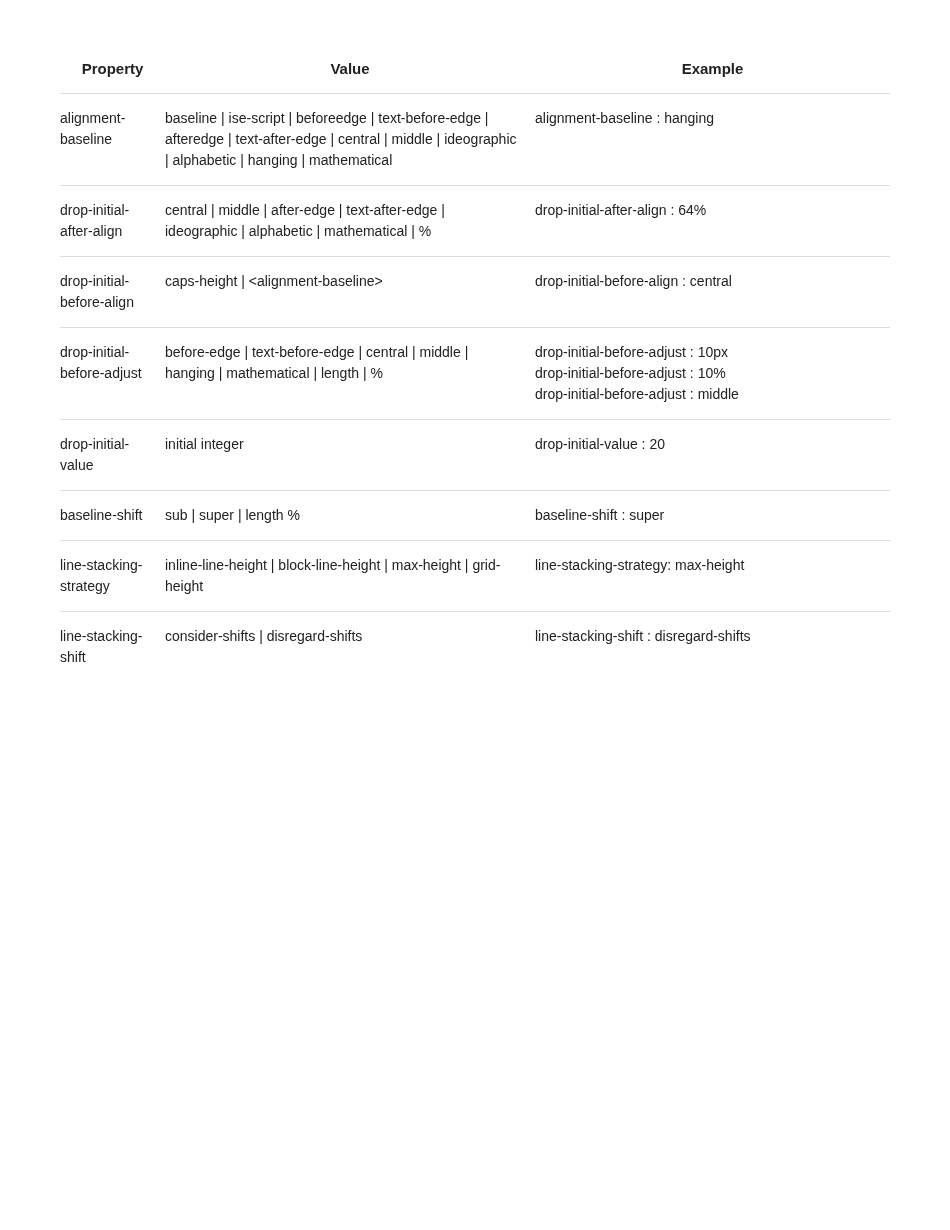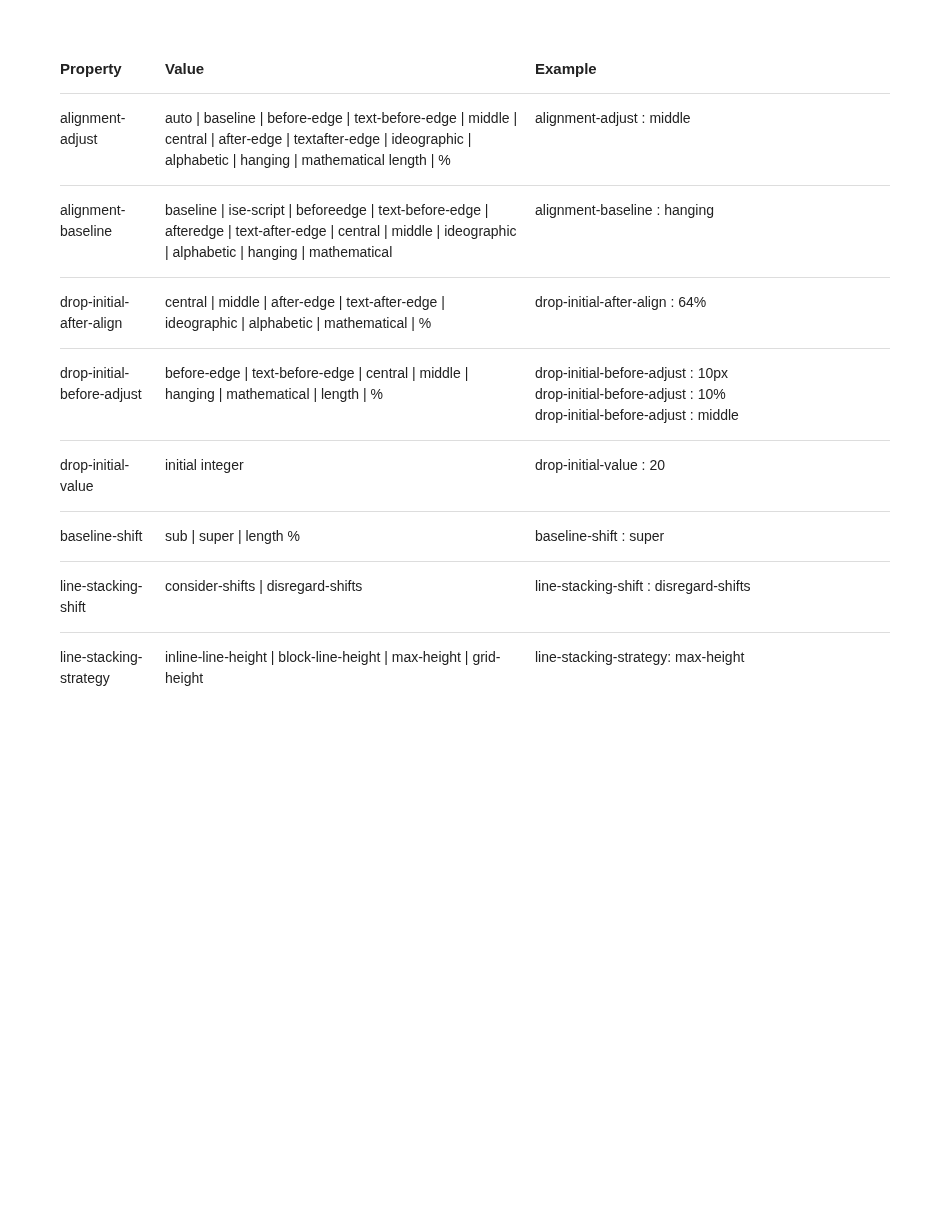--- a/index.html
+++ b/index.html
@@ -16,21 +16,21 @@
       min-height: 1230px;
       padding: 60px 60px 60px 60px;
     }
     table {
       width: 100%;
       border-collapse: collapse;
     }
     thead tr th {
       font-weight: bold;
       font-size: 15px;
-      text-align: left;
+      text-align: center;
       padding: 0 0 16px 0;
       border-bottom: none;
       vertical-align: bottom;
     }
     thead tr th:first-child {
       width: 105px;
     }
     thead tr th:nth-child(2) {
       width: 370px;
     }
@@ -62,54 +62,54 @@
 
 <table>
   <thead>
     <tr>
       <th>Property</th>
       <th>Value</th>
       <th>Example</th>
     </tr>
   </thead>
   <tbody id="table-body">
-  <tr>
-        <td>alignment-adjust</td>
-        <td>auto | baseline | before-edge | text-before-edge | middle | central | after-edge | textafter-edge | ideographic | alphabetic | hanging | mathematical length | %</td>
-        <td>alignment-adjust : middle</td>
-      </tr>
       <tr>
         <td>alignment-baseline</td>
         <td>baseline | ise-script | beforeedge | text-before-edge | afteredge | text-after-edge | central | middle | ideographic | alphabetic | hanging | mathematical</td>
         <td>alignment-baseline : hanging</td>
       </tr>
       <tr>
         <td>drop-initial-after-align</td>
         <td>central | middle | after-edge | text-after-edge | ideographic | alphabetic | mathematical | %</td>
         <td>drop-initial-after-align : 64%</td>
+      </tr>
+      <tr>
+        <td>drop-initial-before-align</td>
+        <td>caps-height | &lt;alignment-baseline&gt;</td>
+        <td>drop-initial-before-align : central</td>
       </tr>
       <tr>
         <td>drop-initial-before-adjust</td>
         <td>before-edge | text-before-edge | central | middle | hanging | mathematical | length | %</td>
         <td>drop-initial-before-adjust : 10px<br>drop-initial-before-adjust : 10%<br>drop-initial-before-adjust : middle</td>
       </tr>
       <tr>
         <td>drop-initial-value</td>
         <td>initial integer</td>
         <td>drop-initial-value : 20</td>
       </tr>
       <tr>
         <td>baseline-shift</td>
         <td>sub | super | length %</td>
         <td>baseline-shift : super</td>
       </tr>
       <tr>
+        <td>line-stacking-strategy</td>
+        <td>inline-line-height | block-line-height | max-height | grid-height</td>
+        <td>line-stacking-strategy: max-height</td>
+      </tr>
+      <tr>
         <td>line-stacking-shift</td>
         <td>consider-shifts | disregard-shifts</td>
         <td>line-stacking-shift : disregard-shifts</td>
-      </tr>
-      <tr>
-        <td>line-stacking-strategy</td>
-        <td>inline-line-height | block-line-height | max-height | grid-height</td>
-        <td>line-stacking-strategy: max-height</td>
       </tr>
     </tbody>
 </table>
 
 </body></html>

